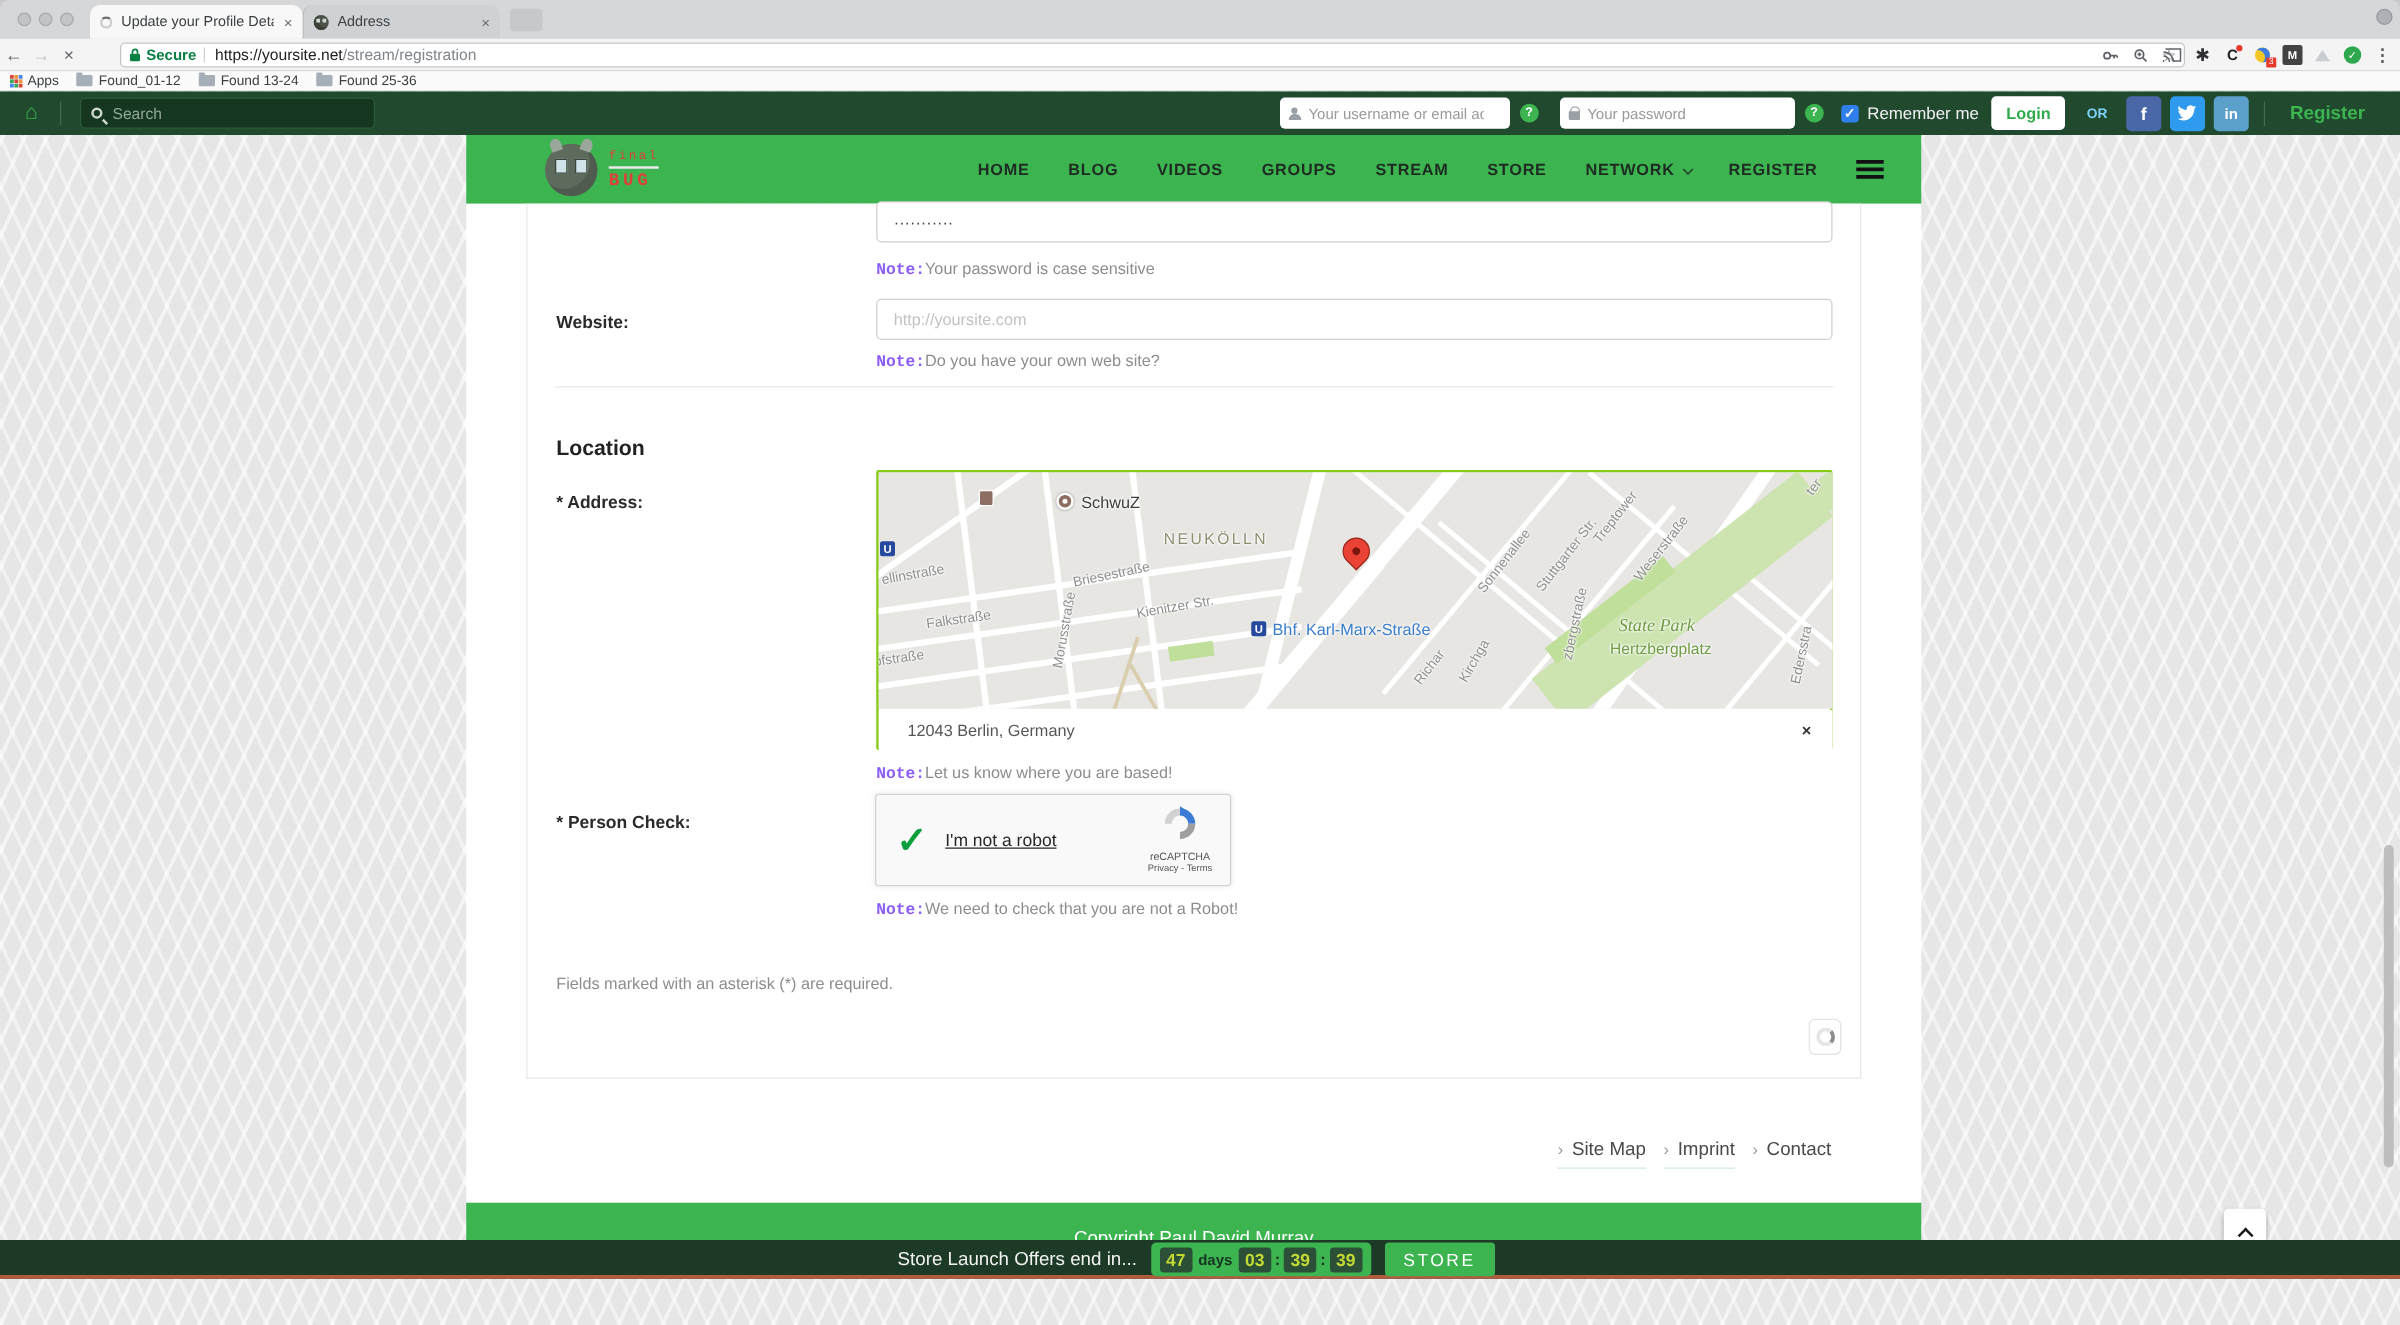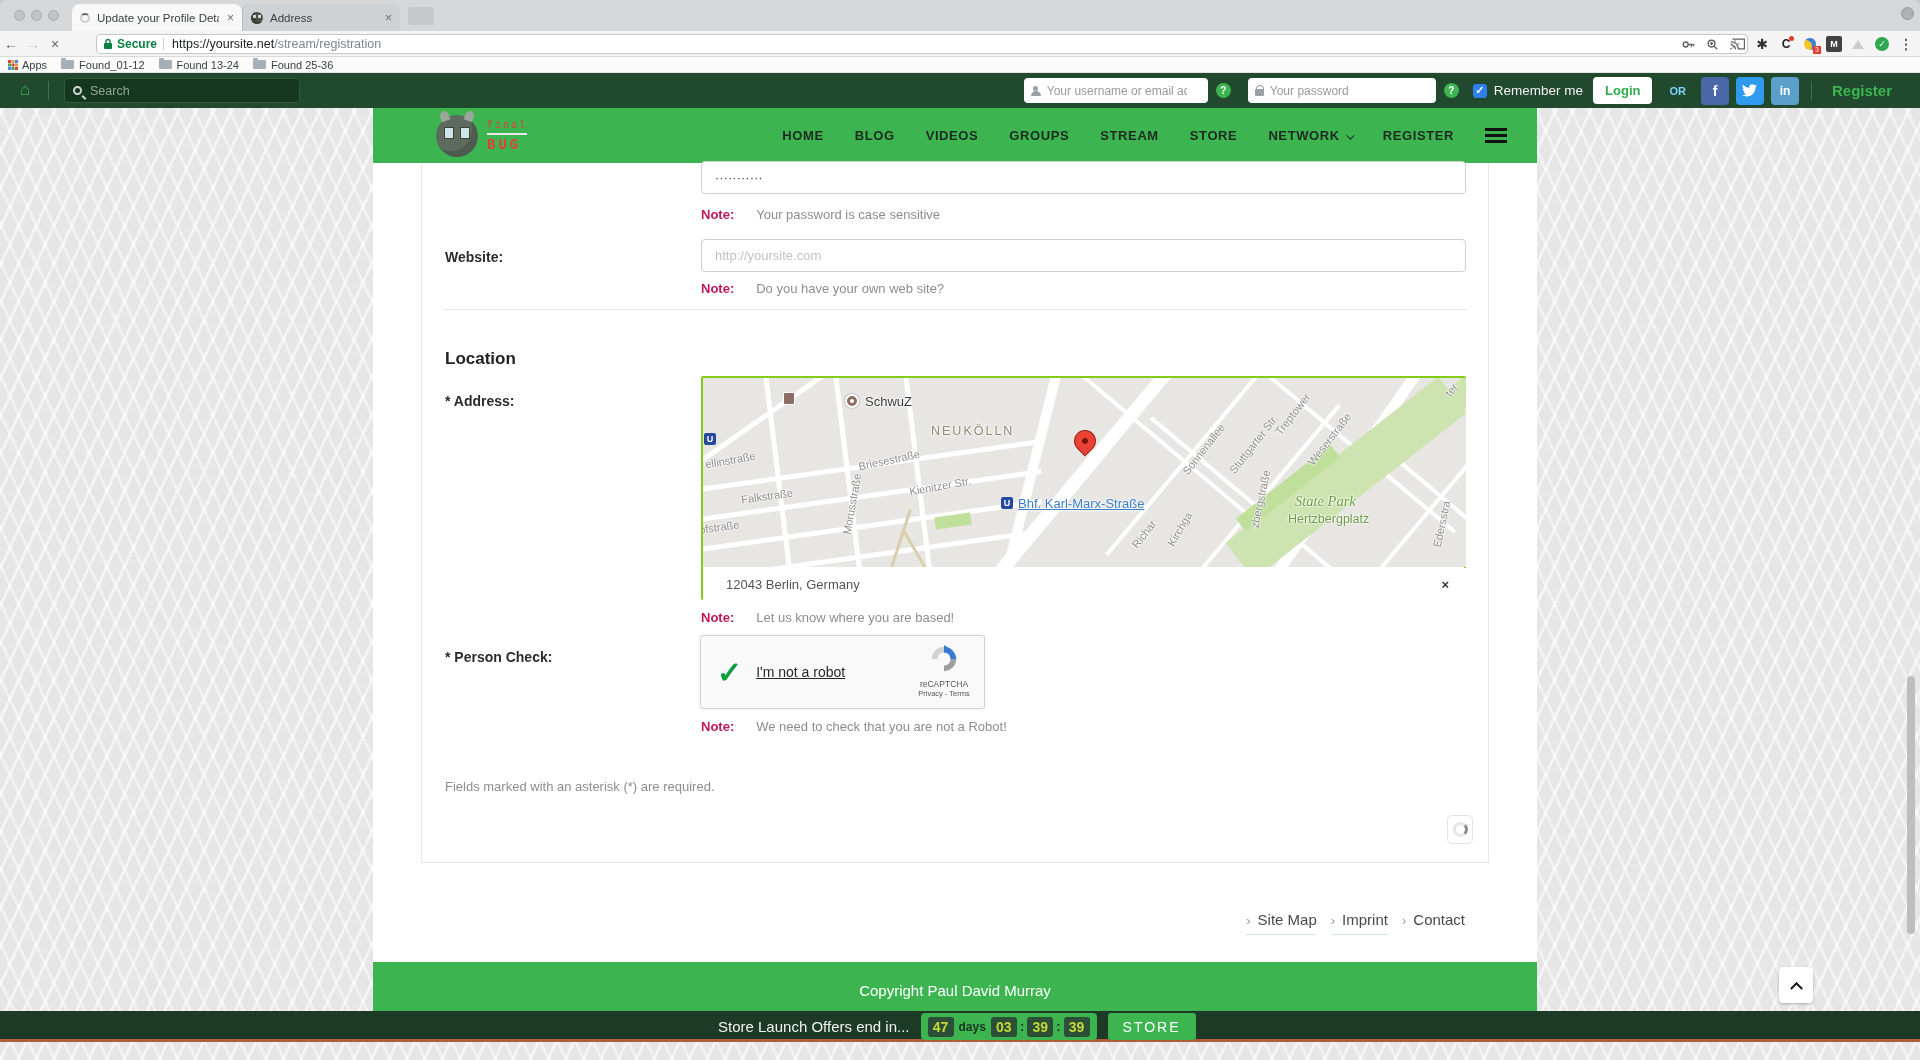--- a/index.html
+++ b/index.html
@@ -127,39 +127,39 @@
 
   .white-body { position:relative; height:799px; background:#fff; }
   .form-card { position:absolute; left:48px; top:0; width:1068px; height:700px;
                border:1px solid #e7e7e7; border-top:none; background:#fff; }
   .f-input { position:absolute; height:33px; width:765px; left:279px; background:#fff;
              border:1px solid #cfcfcf; border-radius:4px; font-size:13px; color:#444; padding:0 13px;
              outline:none; }
   .f-input::placeholder { color:#c2c2c2; }
   .f-label { position:absolute; left:23px; font-size:14px; font-weight:bold; color:#2b2b2b; }
   .note { position:absolute; left:279px; font-size:13px; color:#8d8d8d; }
-  .note b { color:#be185d; margin-right:22px; }
+  .note b { color:#8b5cf6; margin-right:0;font-family:Liberation Mono, monospace; }
   .divider { position:absolute; left:22px; width:1023px; height:1px; background:#e8e8e8; }
   .loc-h { position:absolute; left:23px; font-size:17px; font-weight:bold; color:#222; }
 
   
   .map-box { position:absolute; left:279px; top:213px; width:765px; height:224px;
              border:2px solid #84cc16; border-radius:2px; background:#fff; }
   .map { position:relative; width:763px; height:189px; background:#e7e6e3; overflow:hidden; }
   .road { position:absolute; background:#fff; }
   .park { position:absolute; background:#cde3b0; }
   .park2 { position:absolute; background:#bfdf9a; }
   .path-tan { position:absolute; background:#d9cfae; }
   .mlabel { position:absolute; font-size:11px; color:#8f8f8f; white-space:nowrap;
             text-shadow:0 0 2px #fff, 0 0 2px #fff, 0 0 3px #fff; }
   .mdistrict { font-size:12.5px; letter-spacing:2px; color:#8f8c6e; }
   .mpoi { font-size:13px; color:#3c3c3c; }
   .mpark-t { font-style:italic; font-family:"Liberation Serif", serif; font-size:14.5px; color:#6f9c44; }
   .mpark-s { font-size:12.5px; color:#6f9c44; }
-  .mtransit { font-size:13px; color:#3a7dc9;text-decoration:underline; }
+  .mtransit { font-size:13px; color:#3a7dc9; }
   .poi-circle { position:absolute; width:14px; height:14px; border-radius:50%; background:#8d6e63;
                 border:2px solid #fff; box-shadow:0 0 2px rgba(0,0,0,.4); }
   .poi-circle::after { content:''; position:absolute; inset:3px; border-radius:50%; background:#fff; }
   .poi-house { position:absolute; width:12px; height:13px; border-radius:2px; background:#8d6e63;
                border:1px solid #fff; }
   .ubadge { position:absolute; width:12px; height:12px; background:#26499d; color:#fff; font-size:9px;
             font-weight:bold; text-align:center; line-height:12px; border-radius:2px; }
   .pin { position:absolute; left:371px; top:52px; width:22px; height:22px; background:#ea4335;
          border:1px solid #99261d; border-radius:50% 50% 50% 0; transform:rotate(-45deg); }
   .pin::after { content:''; position:absolute; left:7px; top:7px; width:6px; height:6px;
@@ -190,21 +190,21 @@
 
   .copyright { height:57px; background:#3cb551; color:#fff; font-size:15px; display:flex;
                align-items:center; justify-content:center; }
 
   .scrolltop { position:absolute; left:1779px; top:894px; width:34px; height:36px; background:#fff;
                border-radius:4px; box-shadow:0 1px 3px rgba(0,0,0,.25); display:flex; align-items:center;
                justify-content:center; }
   .scrolltop i { width:9px; height:9px; border-left:2.5px solid #1a1a1a; border-top:2.5px solid #1a1a1a;
                  transform:rotate(45deg) translate(2px,2px); }
 
-  .bottom-bar { position:absolute; left:0; top:938px; width:1920px; height:31px; background:#1d3a27;
+  .bottom-bar { position:absolute; left:0; top:919px; width:1920px; height:31px; background:#1d3a27;
                 border-bottom:3px solid #b25c3e; }
   .bb-row { position:absolute; left:718px; top:0; height:31px; display:flex; align-items:center; gap:11px; }
   .bb-text { color:#f2f2f2; font-size:15px; }
   .countdown { background:#3cb551; border-radius:4px; height:27px; display:flex; align-items:center;
                gap:3px; padding:0 7px; }
   .cd-box { background:#2c4f37; border-radius:3px; min-width:26px; height:20px; color:#c3d934;
             font-weight:bold; font-size:14px; text-align:center; line-height:20px; padding:0 2px; }
   .cd-lbl { color:#173420; font-size:12px; font-weight:bold; padding:0 2px; }
   .cd-col { color:#173420; font-weight:bold; font-size:13px; }
   .store-btn { background:#3cb551; color:#fff; border:none; border-radius:3px; height:27px;

